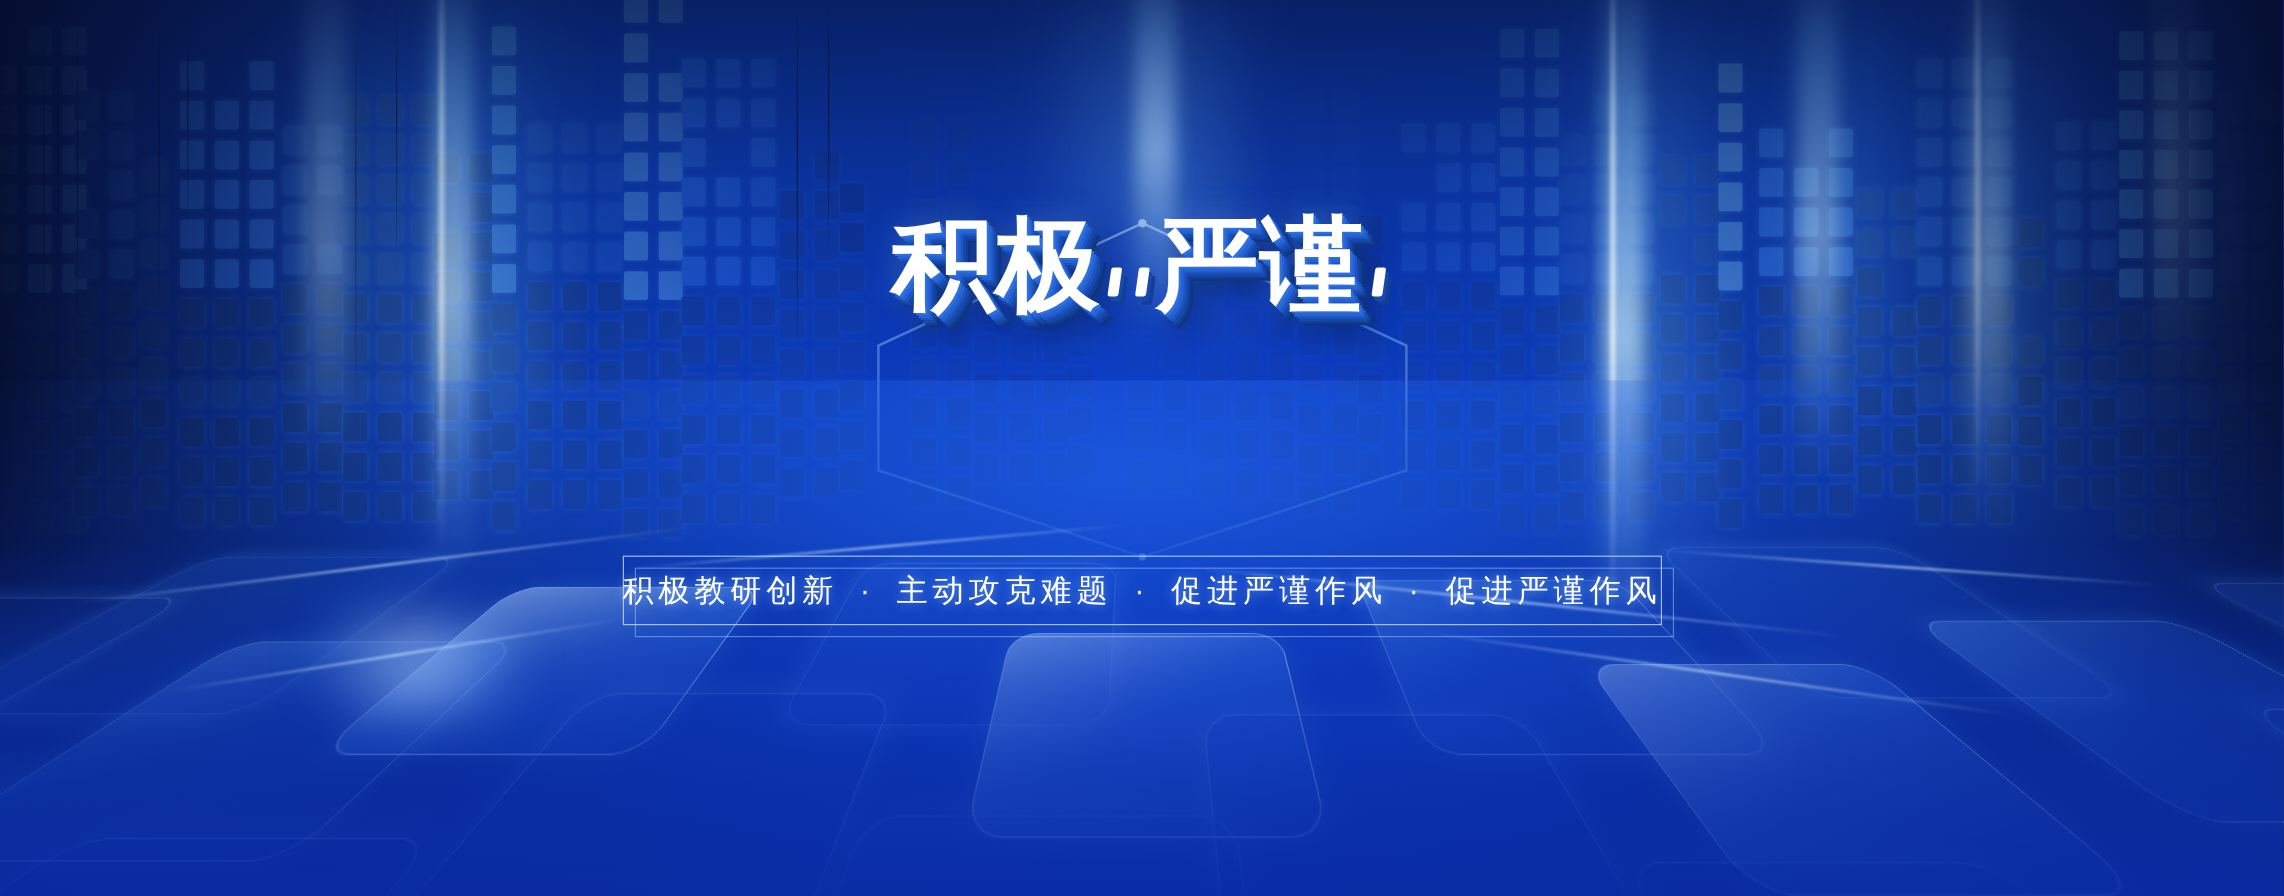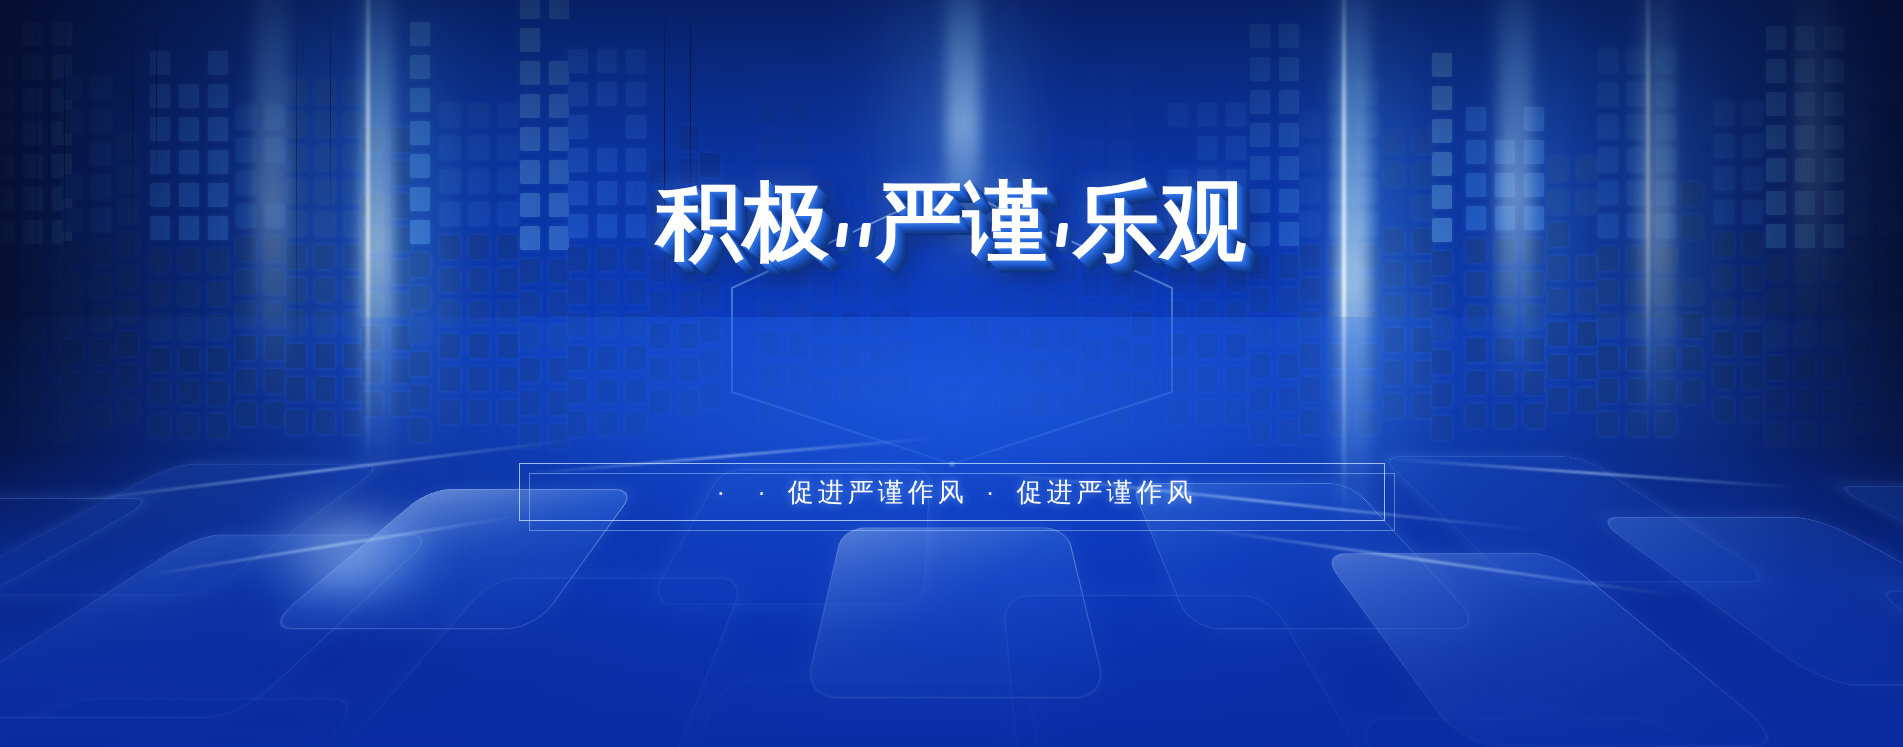--- a/index.html
+++ b/index.html
@@ -1126,29 +1126,30 @@
     </div>
 
   <div class="content">
 
     <div class="headline" id="headline">
         <span class="hl-word">积极</span>
         <span class="hl-dot"></span>
         <span class="hl-dot"></span>
         <span class="hl-word">严谨</span>
         <span class="hl-dot"></span>
-        <span class="hl-word">乐观</span>
       </div>
 
 
     <div class="tagline-box">
       <div class="tag-frame back"></div>
       <div class="tag-frame"></div>
       <div class="tagline" id="tagline">
+          <span class="tag-item">积极教研创新</span>
           <span class="tag-sep">·</span>
+          <span class="tag-item">主动攻克难题</span>
           <span class="tag-sep">·</span>
           <span class="tag-item">促进严谨作风</span>
           <span class="tag-sep">·</span>
           <span class="tag-item">促进严谨作风</span>
         </div>
     </div>
 
   </div>
 </div>
 

